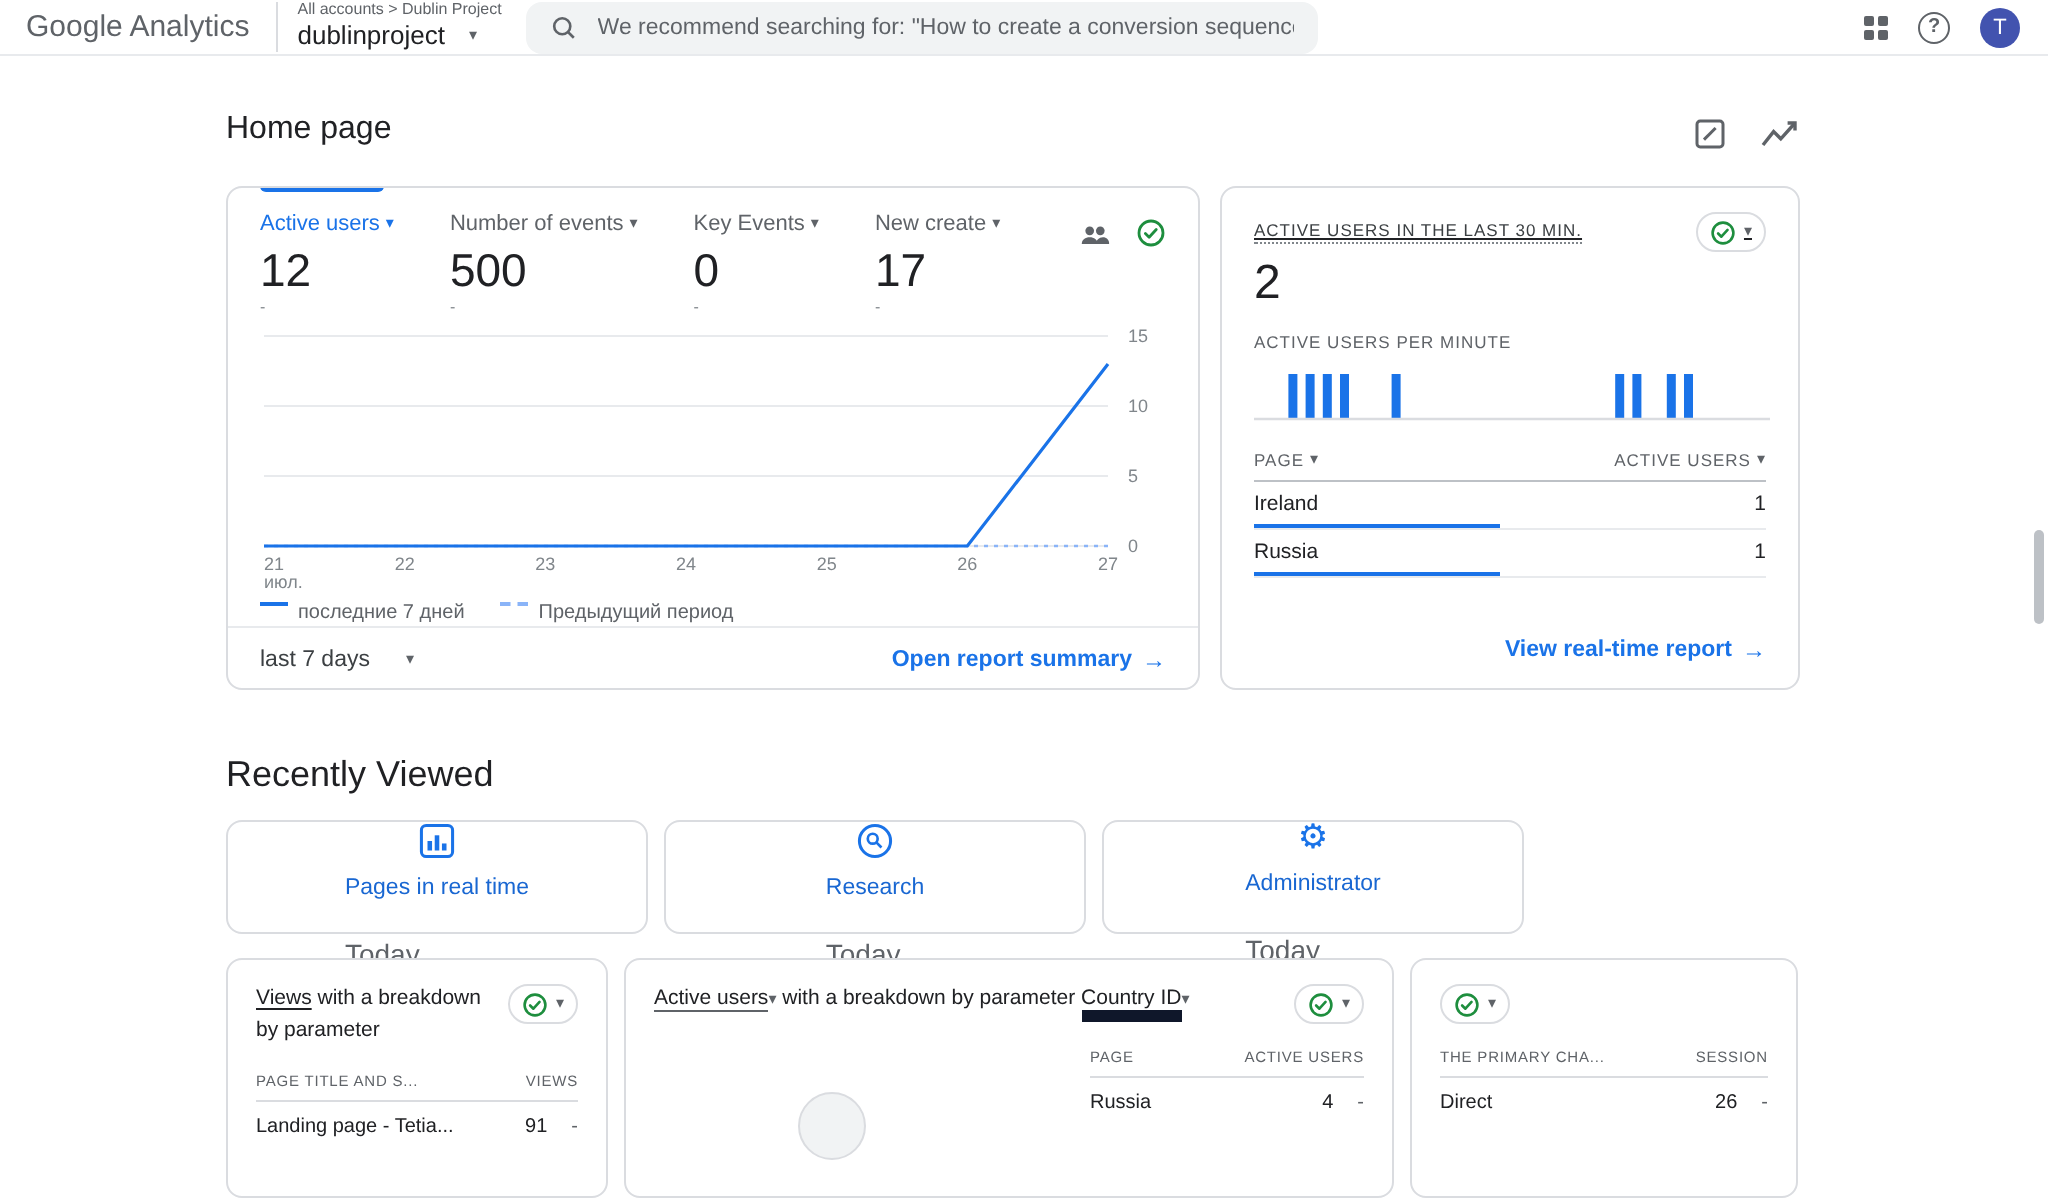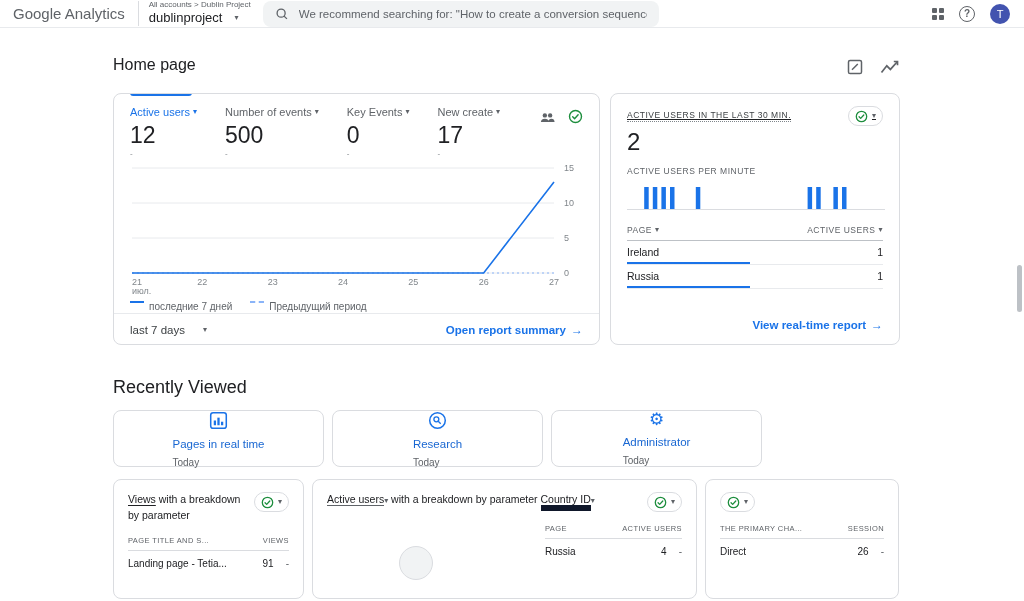--- a/index.html
+++ b/index.html
@@ -82,21 +82,21 @@
 
   
   .section-title { font-size: 18px; font-weight: 400; color: #202124; margin-top: 32px; }
   .section-title.underlined { text-decoration: underline; text-underline-offset: 3px; }
 
   
   .rv-row { display: flex; gap: 8px; margin-top: 12px; }
   .rv-card { width: 211px; height: 57px; display: flex; align-items: center; gap: 8px; padding: 0 15px; cursor: pointer; flex-direction: column; }
   .rv-icon { flex-shrink: 0; display: flex; }
   .rv-label { font-size: 11.5px; color: #1967d2; line-height: 1.2; }
-  .rv-meta { font-size: 10px; color: #5f6368; margin-top: 5px; }
+  .rv-meta { font-size: 14px; color: #5f6368; margin-top: 17px; }
   .gear-glyph { font-family: "DejaVu Sans", sans-serif; font-size: 17px; color: #1a73e8; line-height: 1; }
 
   
   .rec-row { display: flex; gap: 8px; margin-top: 12px; }
   .rec-card { padding: 12px 14px; height: 120px; overflow: hidden; }
   .rec-card.c1 { width: 191px; }
   .rec-card.c2 { width: 385px; }
   .rec-card.c3 { width: 194px; }
   .rec-head { display: flex; justify-content: space-between; align-items: flex-start; gap: 6px; }
   .rec-title { font-size: 10.5px; color: #202124; line-height: 1.5; }

